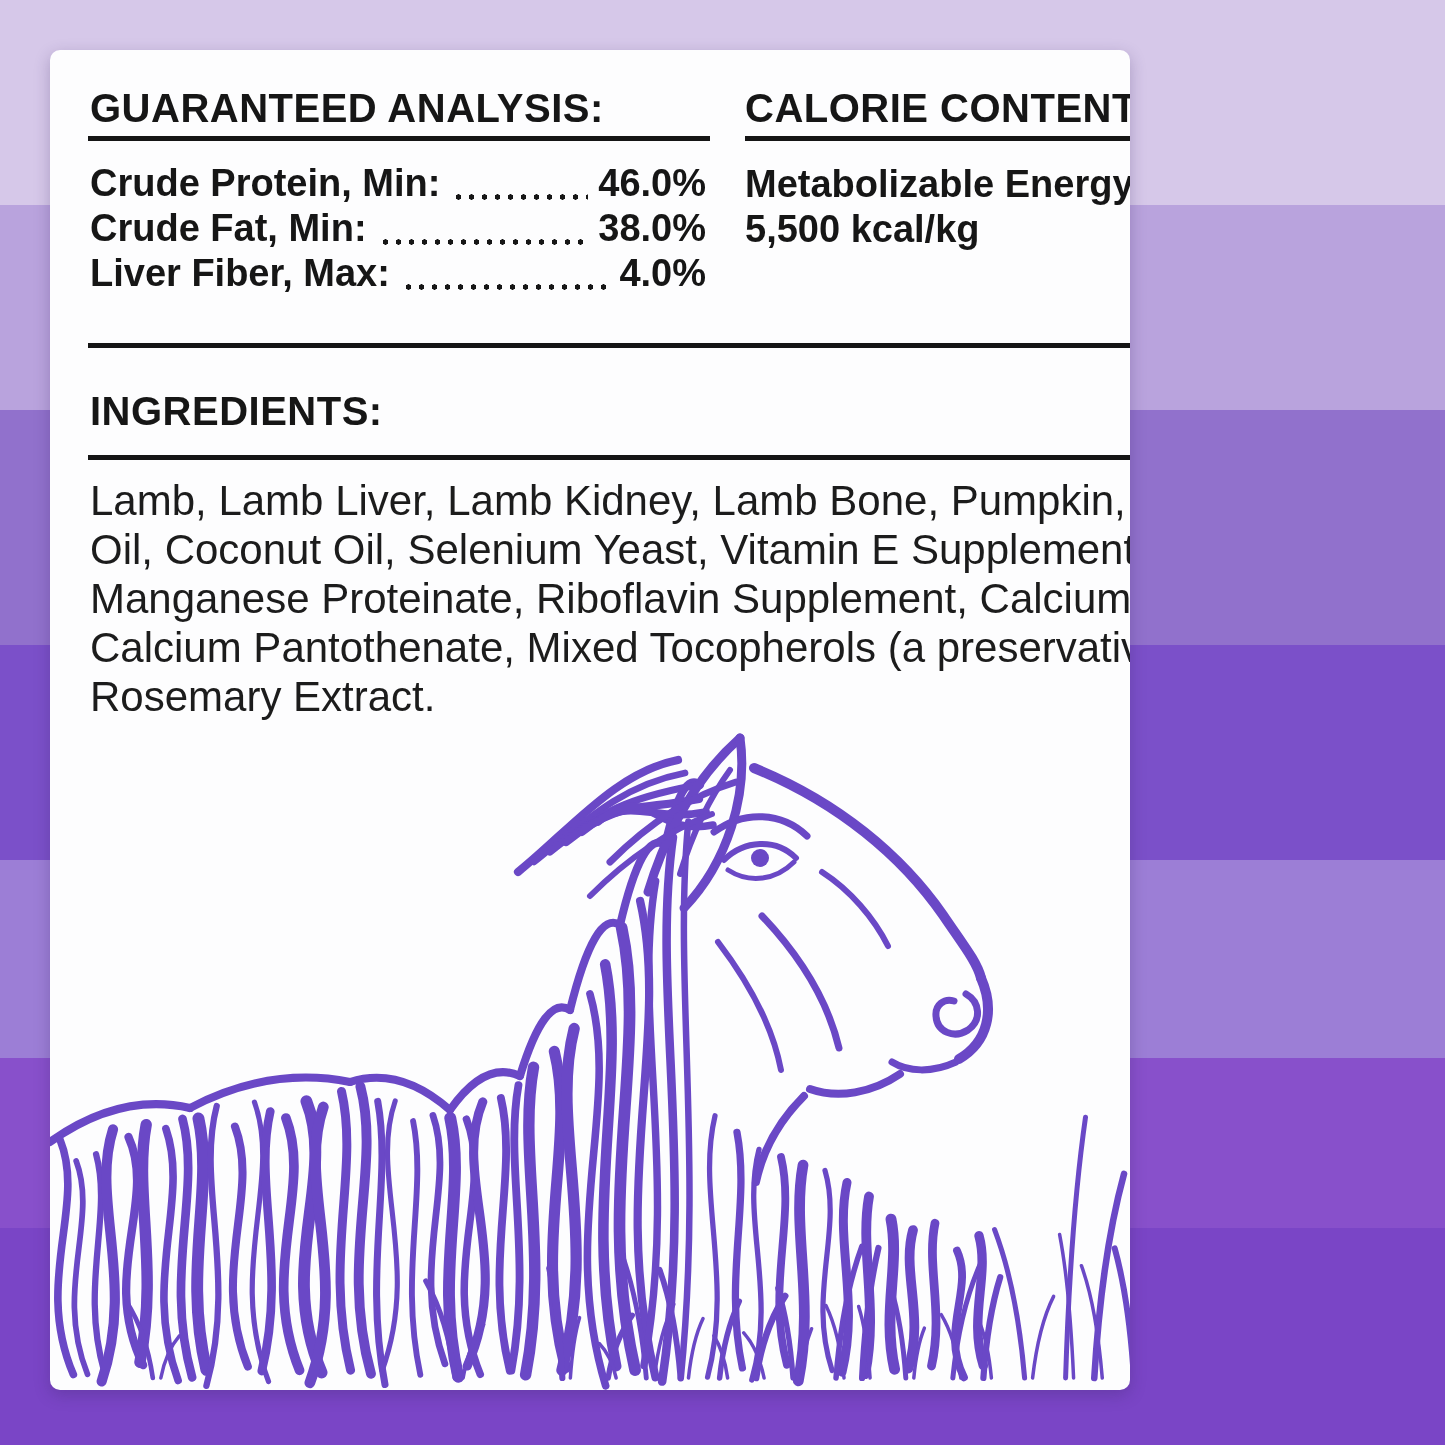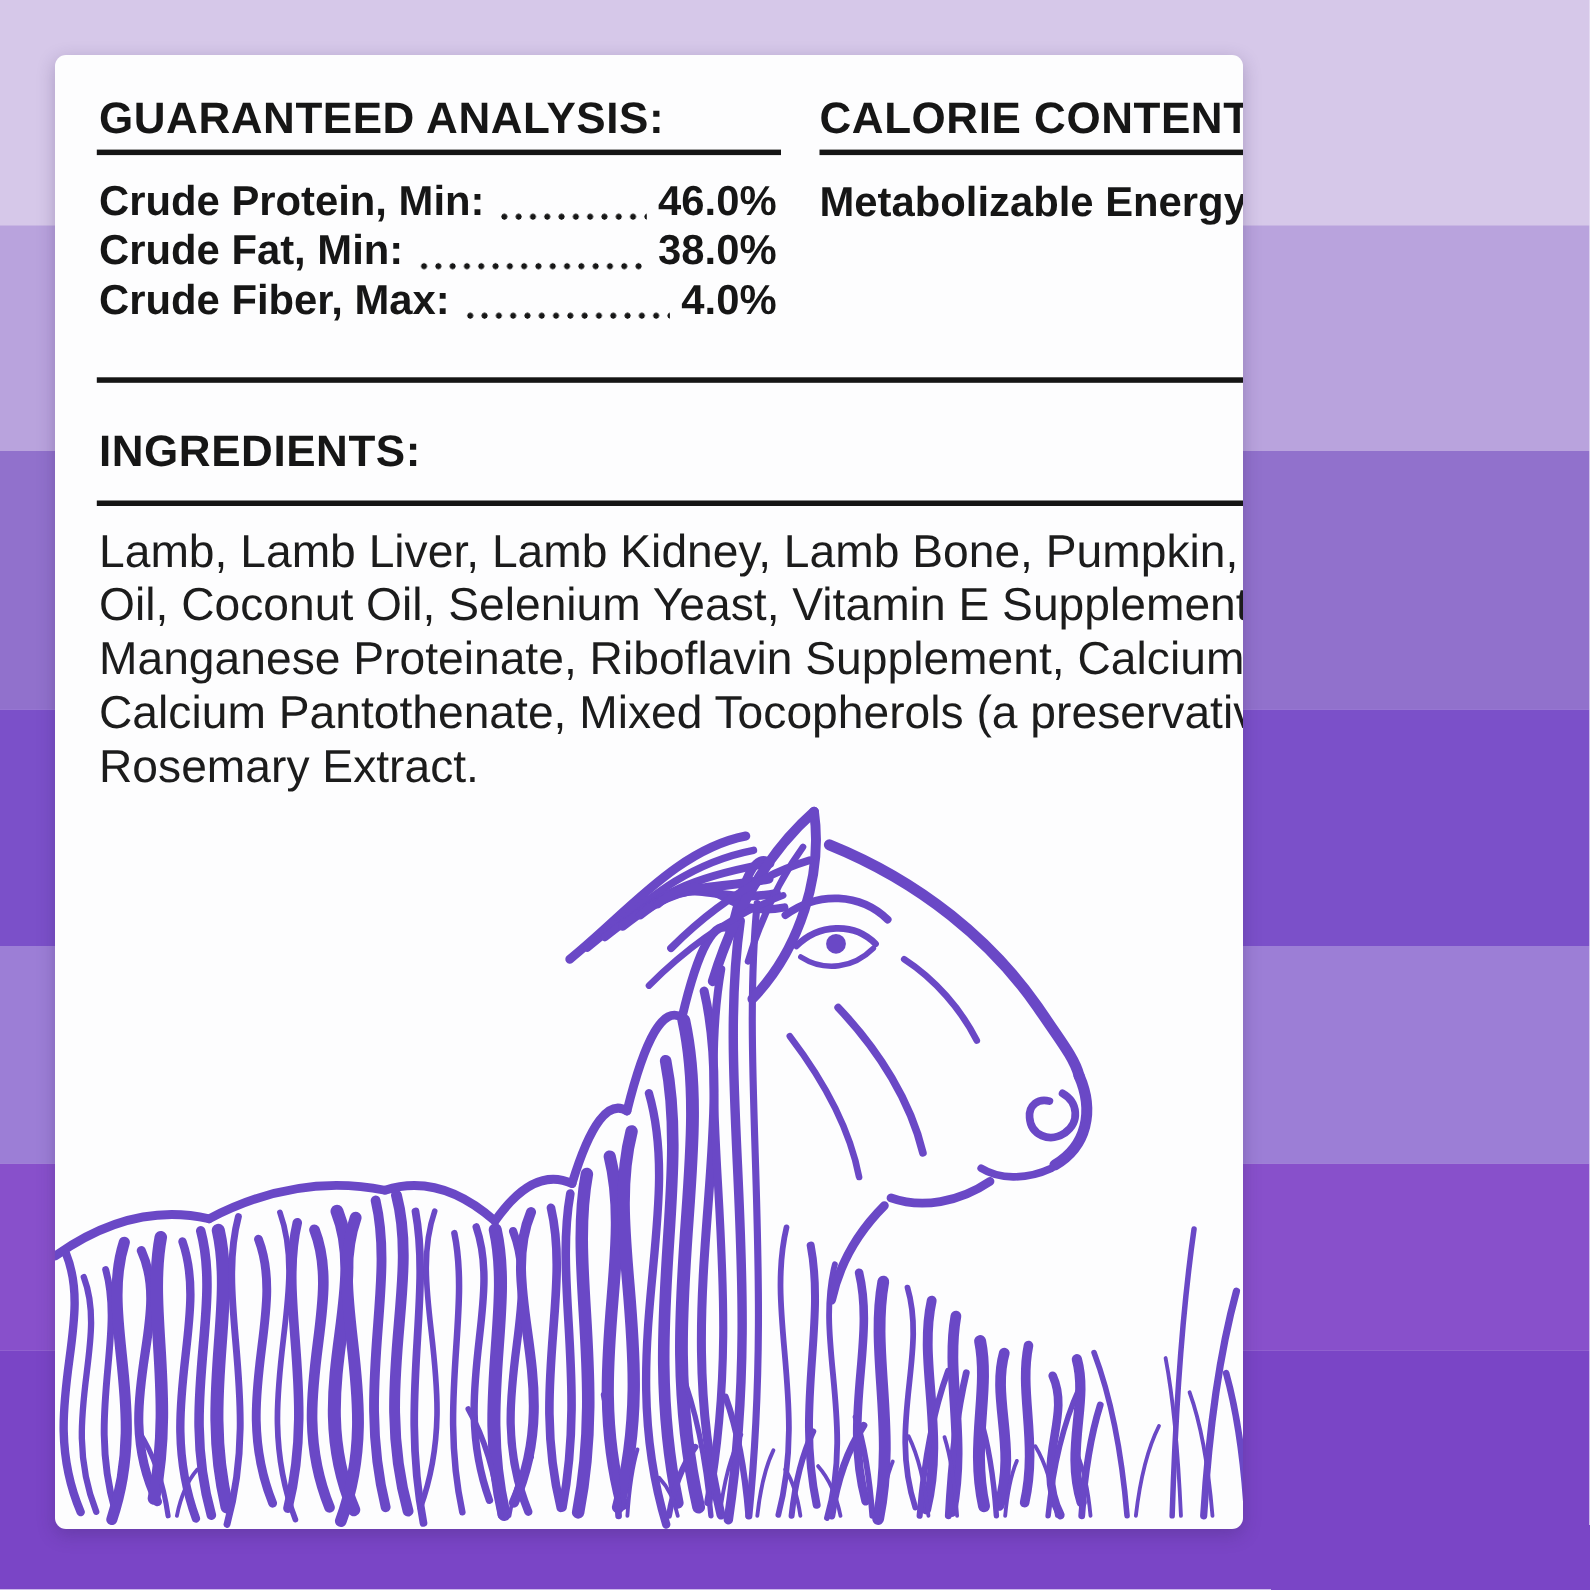--- a/index.html
+++ b/index.html
@@ -76,31 +76,32 @@
       <span class="lbl">Crude Protein, Min:</span>
       <span class="leader"></span>
       <span class="val">46.0%</span>
     </div>
     <div class="ga-row">
       <span class="lbl">Crude Fat, Min:</span>
       <span class="leader"></span>
       <span class="val">38.0%</span>
     </div>
     <div class="ga-row">
-      <span class="lbl">Crude Fiber, Max:</span>
+      <span class="lbl">Liver Fiber, Max:</span>
       <span class="leader"></span>
       <span class="val">4.0%</span>
     </div>
   </div>
 
   <h1 class="heading cc-title">CALORIE CONTENT:</h1>
   <div class="rule cc-title-rule"></div>
 
   <div class="cc-lines">
     <div class="cc-line">Metabolizable Energy</div>
+    <div class="cc-line">5,500 kcal/kg</div>
   </div>
 
   <div class="rule bottom-rule"></div>
 
   <h1 class="heading ing-title">INGREDIENTS:</h1>
   <div class="rule ing-title-rule"></div>
   <p class="ing-text">Lamb, Lamb Liver, Lamb Kidney, Lamb Bone, Pumpkin, Salmon Oil, Coconut Oil, Selenium Yeast, Vitamin E Supplement, Manganese Proteinate, Riboflavin Supplement, Calcium Iodate, d-Calcium Pantothenate, Mixed Tocopherols (a preservative), Rosemary Extract.</p>
 
   <div class="lamb">
     <svg viewBox="0 0 1340 680">

